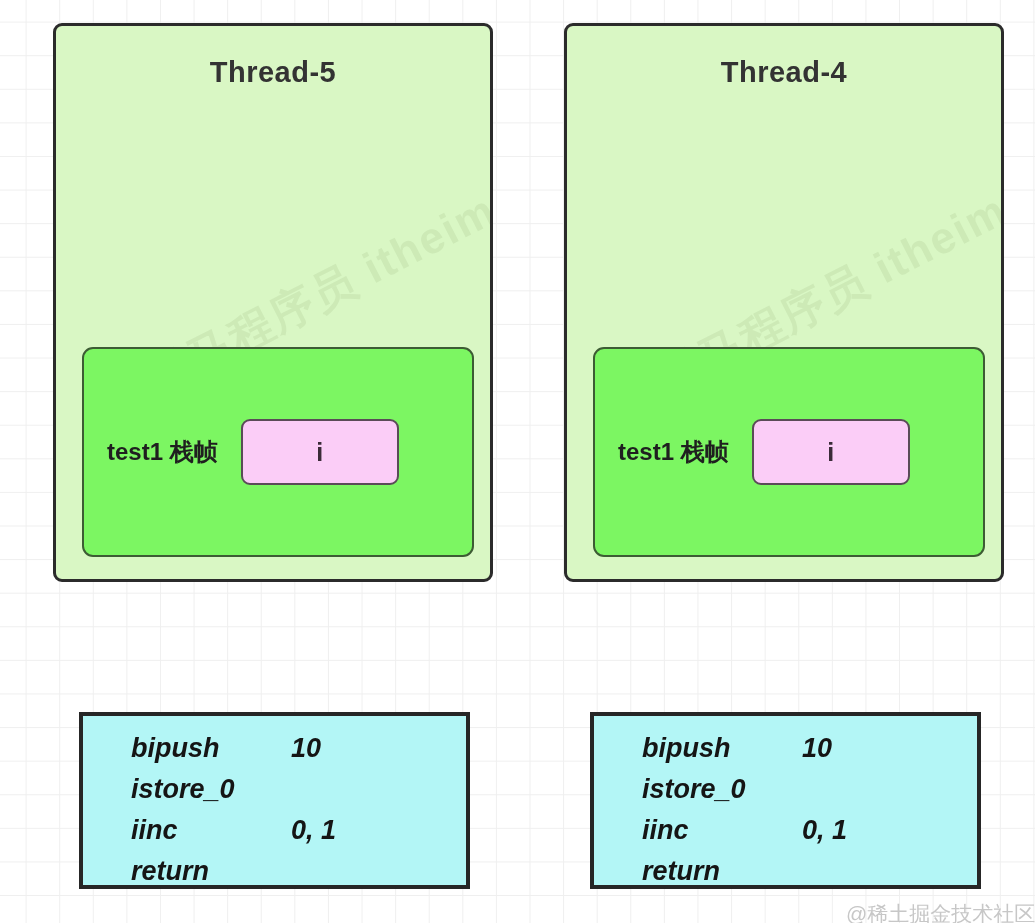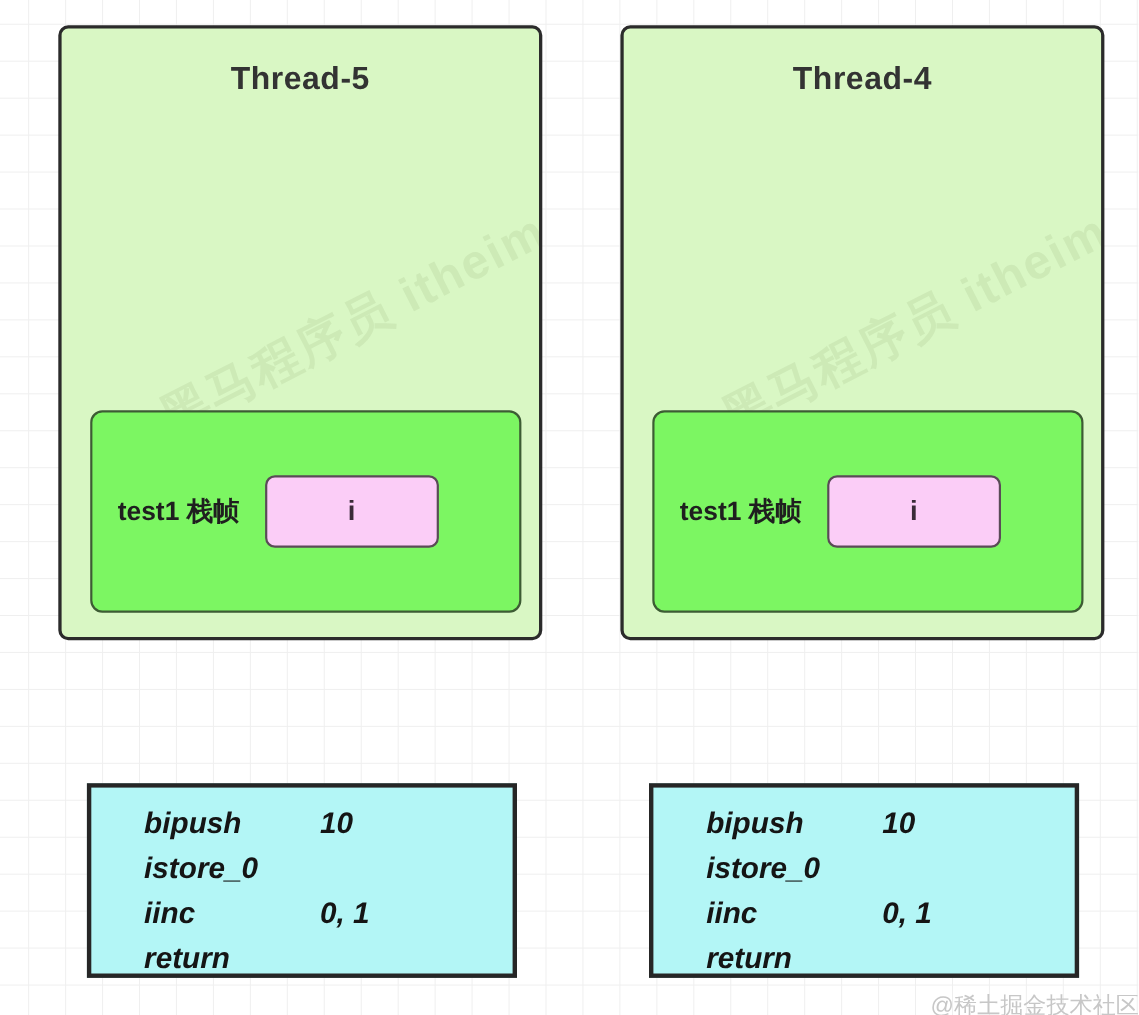--- a/index.html
+++ b/index.html
@@ -62,21 +62,21 @@
     color: #333333;
     letter-spacing: 0.5px;
   }
 
   
   .frame-box {
     position: absolute;
     left: 26px;
     right: 16px;
     bottom: 22px;
-    height: 184px;
+    height: 210px;
     background: #7cf662;
     border: 2px solid #3d5c34;
     border-radius: 11px;
     box-sizing: border-box;
     display: flex;
     align-items: center;
     padding-left: 23px;
   }
   .frame-label {
     font-size: 24px;

